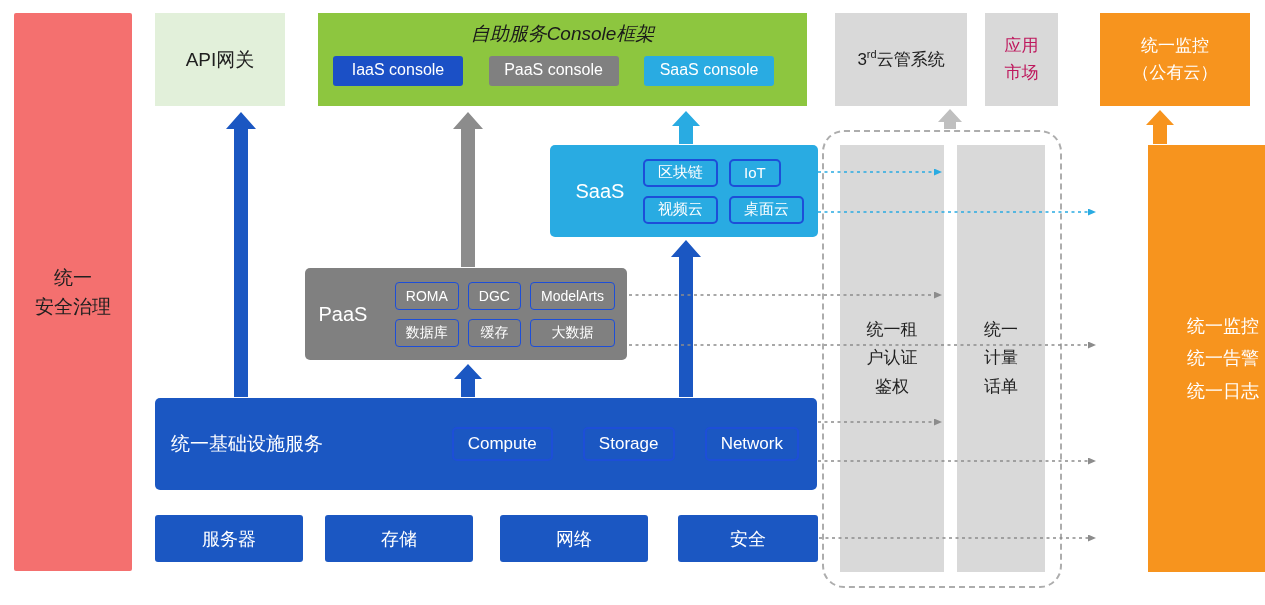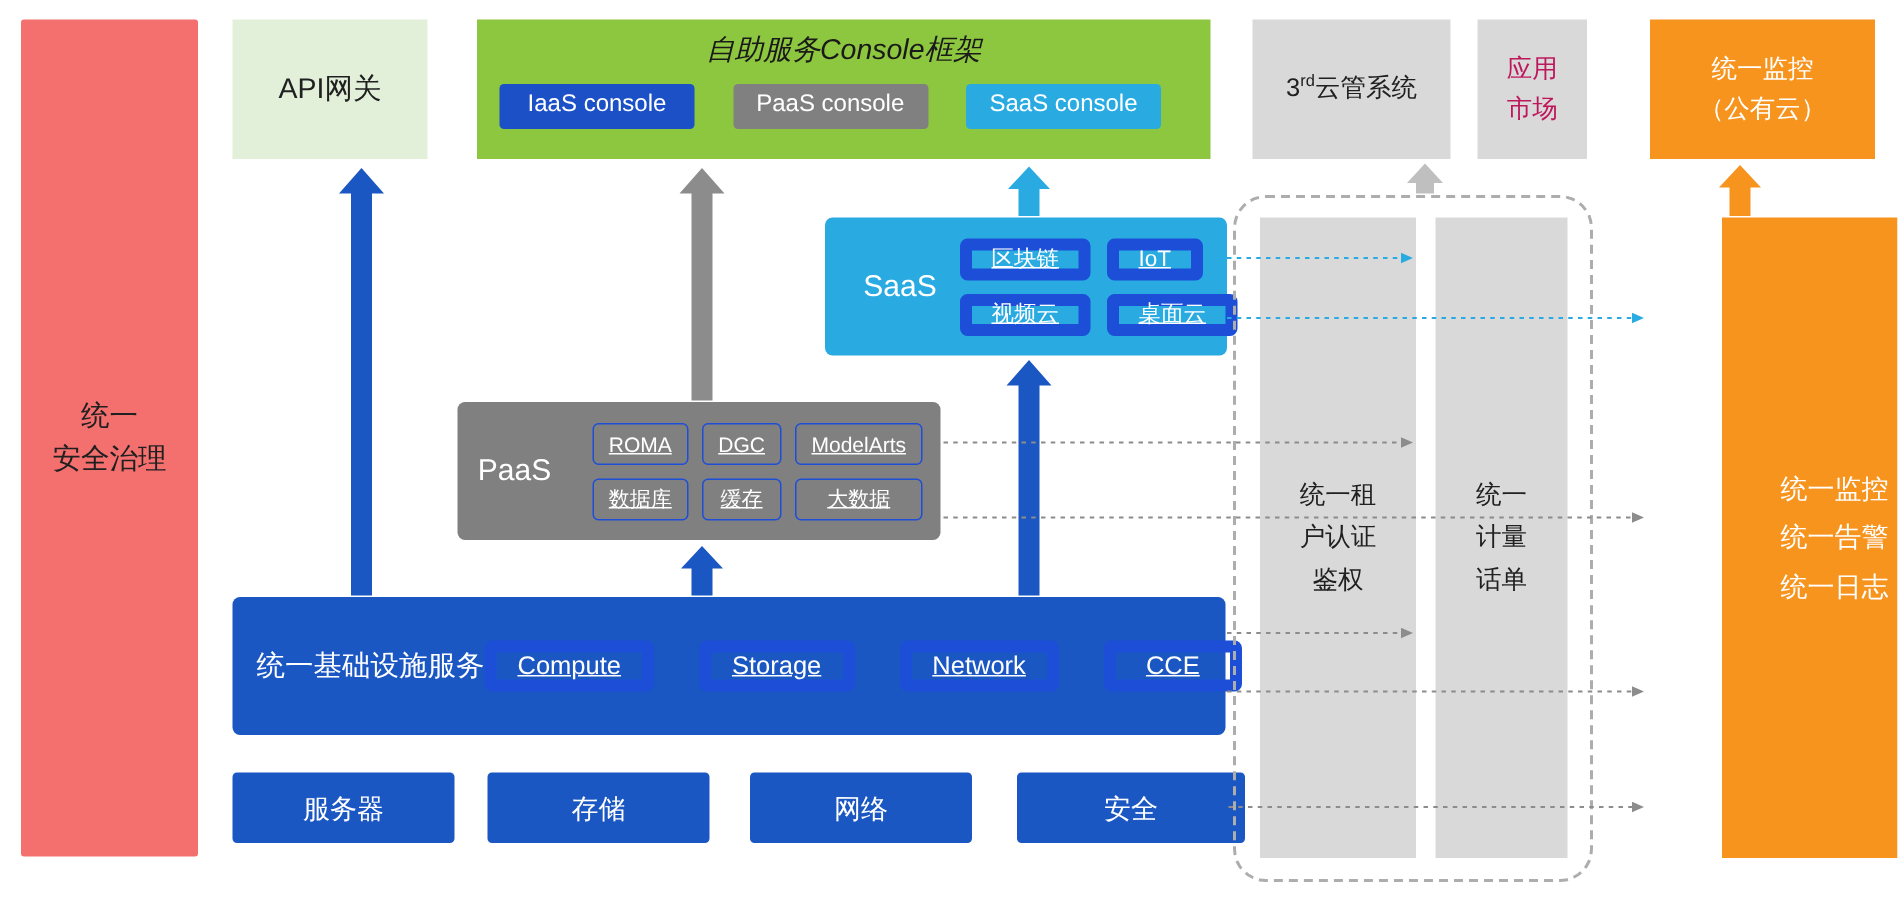--- a/index.html
+++ b/index.html
@@ -24,37 +24,37 @@
   #saas-console{background:#29ABE2;}
   #third-party{left:835px;top:13px;width:132px;height:93px;background:#D9D9D9;color:#202020;font-size:17px;}
   #third-party sup{font-size:11px;vertical-align:super;}
   #app-market{left:985px;top:13px;width:73px;height:93px;background:#D9D9D9;color:#be185d;font-size:17px;}
   #om-platform{left:1100px;top:13px;width:150px;height:93px;background:#F7941E;color:#fff;font-size:17px;}
   
   #saas-box{left:550px;top:145px;width:268px;height:92px;background:#29ABE2;border-radius:5px;position:absolute;display:flex;align-items:center;box-sizing:border-box;padding:0 14px 0 10px;}
   .saas-label{color:#fff;font-size:20px;width:80px;text-align:center;flex:none;}
   .chip-col{display:flex;flex-direction:column;gap:9px;margin-left:auto;}
   .chip-row{display:flex;gap:11px;}
-  .chip{border:8px solid #1d4ed8;border-radius:5px;color:#fff;font-size:15px;height:28px;display:flex;align-items:center;justify-content:center;padding:0 13px;box-sizing:border-box;white-space:nowrap;text-decoration:underline;}
+  .chip{border:2px solid #1d4ed8;border-radius:5px;color:#fff;font-size:15px;height:28px;display:flex;align-items:center;justify-content:center;padding:0 13px;box-sizing:border-box;white-space:nowrap;}
   
   #paas-box{left:305px;top:268px;width:322px;height:92px;background:#808080;border-radius:5px;position:absolute;display:flex;align-items:center;box-sizing:border-box;padding:0 12px 0 8px;}
   .paas-label{color:#fff;font-size:20px;width:60px;text-align:center;flex:none;}
   .paas-grid{display:grid;grid-template-columns:auto auto auto;gap:9px;margin-left:auto;}
   .chip--sm{font-size:14px;height:28px;padding:0 10px;border-width:1.5px;border-radius:4px;}
   
   #iaas-box{left:155px;top:398px;width:662px;height:92px;background:#1B57C2;border-radius:5px;position:absolute;display:flex;align-items:center;box-sizing:border-box;padding:0 18px 0 16px;}
   .iaas-label{color:#fff;font-size:19px;flex:none;}
   .iaas-chips{display:flex;gap:30px;margin-left:auto;}
   .chip--lg{font-size:17px;height:34px;min-width:92px;padding:0 14px;border-radius:5px;}
   
   .hw{position:absolute;top:515px;height:47px;background:#1B57C2;color:#fff;font-size:18px;border-radius:3px;display:flex;align-items:center;justify-content:center;}
   #hw-server{left:155px;width:148px;}
   #hw-storage{left:325px;width:148px;}
   #hw-network{left:500px;width:148px;}
-  #hw-security{left:678px;width:152px;}
+  #hw-security{left:678px;width:140px;}
   
   #dashed-border{position:absolute;left:822px;top:130px;width:240px;height:458px;border:2px dashed #ADADAD;border-radius:22px;box-sizing:border-box;}
   #auth-bar{left:840px;top:145px;width:104px;height:427px;background:#D9D9D9;color:#202020;font-size:17px;line-height:1.65;}
   #metering-bar{left:957px;top:145px;width:88px;height:427px;background:#D9D9D9;color:#202020;font-size:17px;line-height:1.65;}
   #monitoring-bar{left:1148px;top:145px;width:150px;height:427px;background:#F7941E;color:#fff;font-size:18px;line-height:1.8;}
   
   #overlay{position:absolute;left:0;top:0;width:1265px;height:605px;pointer-events:none;}
 </style>
 </head>
 <body>
@@ -110,21 +110,20 @@
       <div class="chip chip--sm">大数据</div>
     </div>
   </div>
 
   <div id="iaas-box">
     <div class="iaas-label">统一基础设施服务</div>
     <div class="iaas-chips">
       <div class="chip chip--lg">Compute</div>
       <div class="chip chip--lg">Storage</div>
       <div class="chip chip--lg">Network</div>
-      <div class="chip chip--lg">CCE</div>
     </div>
   </div>
 
   <div class="hw" id="hw-server">服务器</div>
   <div class="hw" id="hw-storage">存储</div>
   <div class="hw" id="hw-network">网络</div>
   <div class="hw" id="hw-security">安全</div>
 
   <div id="dashed-border"></div>
 

